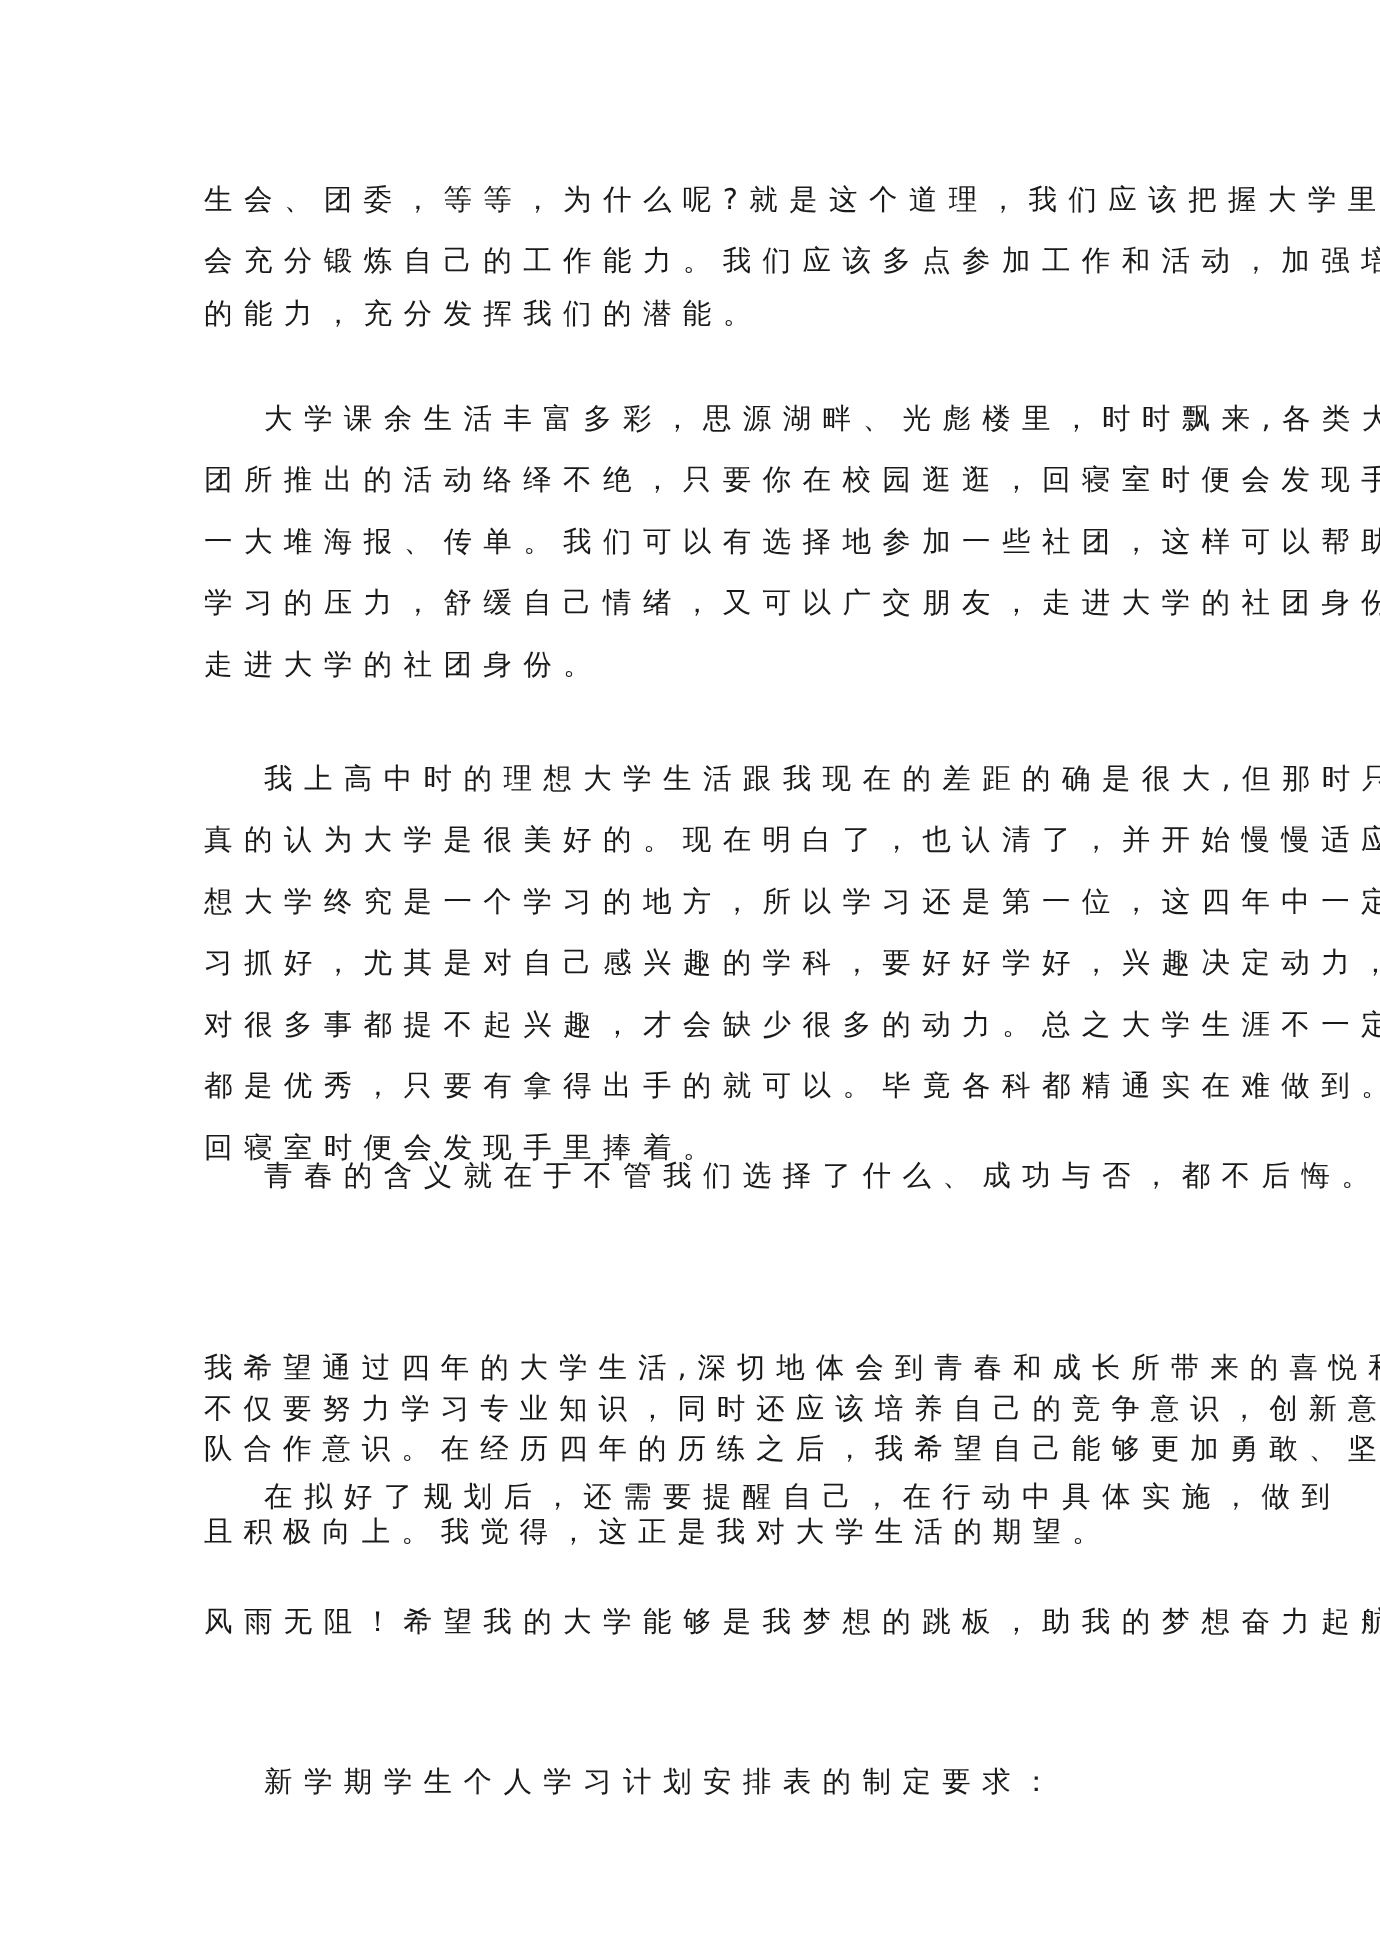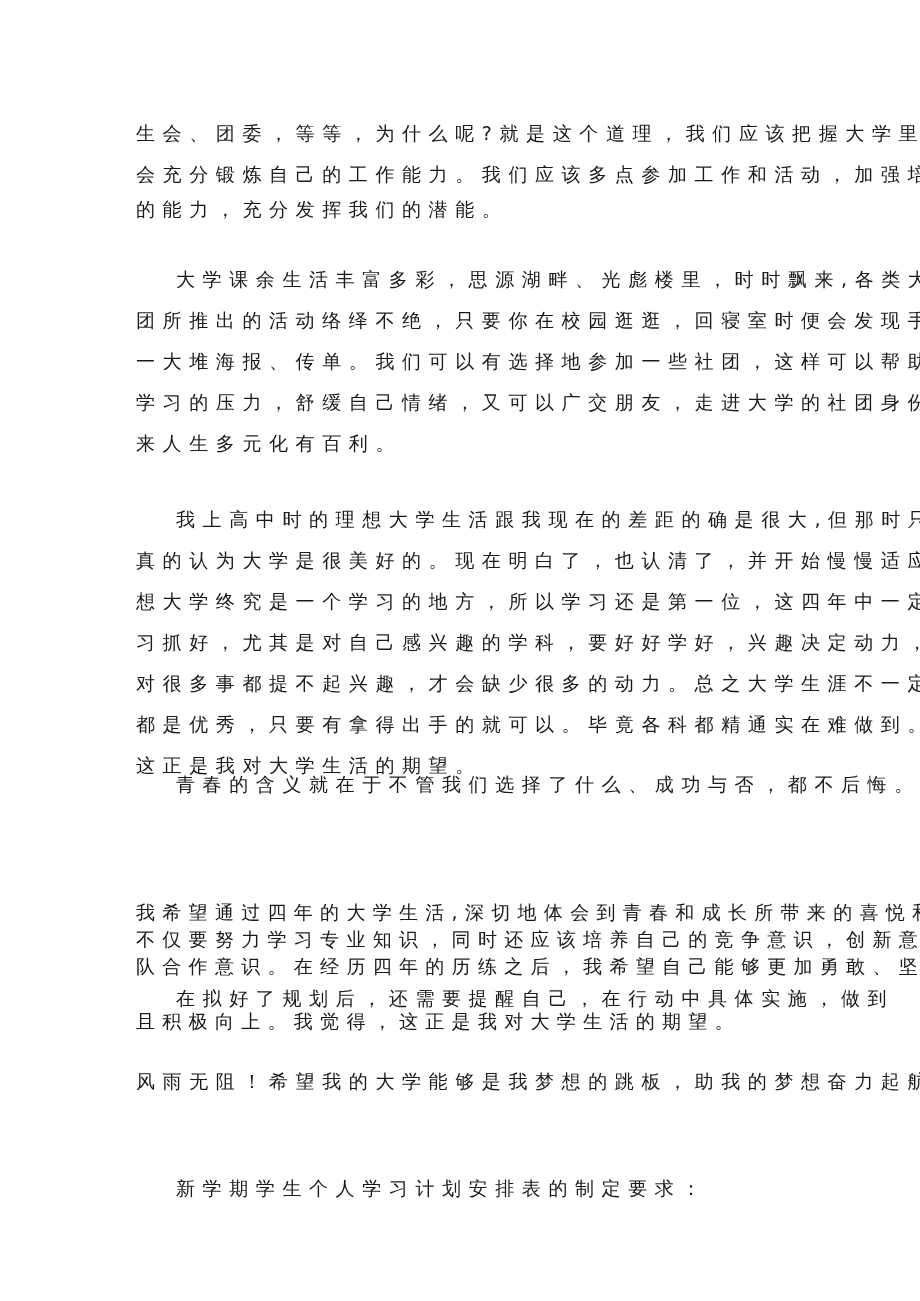--- a/index.html
+++ b/index.html
@@ -20,31 +20,31 @@
     <div class="line" style="top:121px">生会、团委，等等，为什么呢?就是这个道理，我们应该把握大学里这个机</div>
     <div class="line" style="top:162px">会充分锻炼自己的工作能力。我们应该多点参加工作和活动，加强培养我们</div>
     <div class="line" style="top:197px">的能力，充分发挥我们的潜能。</div>
   </div>
 
   <div>
     <div class="line indent" style="top:267px">大学课余生活丰富多彩，思源湖畔、光彪楼里，时时飘来,各类大小社</div>
     <div class="line" style="top:308px">团所推出的活动络绎不绝，只要你在校园逛逛，回寝室时便会发现手里捧着</div>
     <div class="line" style="top:349px">一大堆海报、传单。我们可以有选择地参加一些社团，这样可以帮助我缓解</div>
     <div class="line" style="top:390px">学习的压力，舒缓自己情绪，又可以广交朋友，走进大学的社团身份，对将</div>
-    <div class="line" style="top:431px">来人生多元化有百利。</div>
+    <div class="line" style="top:431px">走进大学的社团身份。</div>
   </div>
 
   <div>
     <div class="line indent" style="top:507px">我上高中时的理想大学生活跟我现在的差距的确是很大,但那时只是天</div>
     <div class="line" style="top:548px">真的认为大学是很美好的。现在明白了，也认清了，并开始慢慢适应了。我</div>
     <div class="line" style="top:589px">想大学终究是一个学习的地方，所以学习还是第一位，这四年中一定要把学</div>
     <div class="line" style="top:630px">习抓好，尤其是对自己感兴趣的学科，要好好学好，兴趣决定动力，我就是</div>
     <div class="line" style="top:671px">对很多事都提不起兴趣，才会缺少很多的动力。总之大学生涯不一定要门门</div>
     <div class="line" style="top:712px">都是优秀，只要有拿得出手的就可以。毕竟各科都精通实在难做到。我也没</div>
-    <div class="line" style="top:753px">这正是我对大学生活的期望。</div>
+    <div class="line" style="top:753px">回寝室时便会发现手里捧着。</div>
   </div>
 
   <div>
     <div class="line indent" style="top:772px">青春的含义就在于不管我们选择了什么、成功与否，都不后悔。</div>
   </div>
 
   <div class="tight">
     <div class="line" style="top:900px">我希望通过四年的大学生活,深切地体会到青春和成长所带来的喜悦和甘甜。</div>
     <div class="line" style="top:927px">不仅要努力学习专业知识，同时还应该培养自己的竞争意识，创新意识和团</div>
     <div class="line" style="top:954px">队合作意识。在经历四年的历练之后，我希望自己能够更加勇敢、坚强，并</div>

